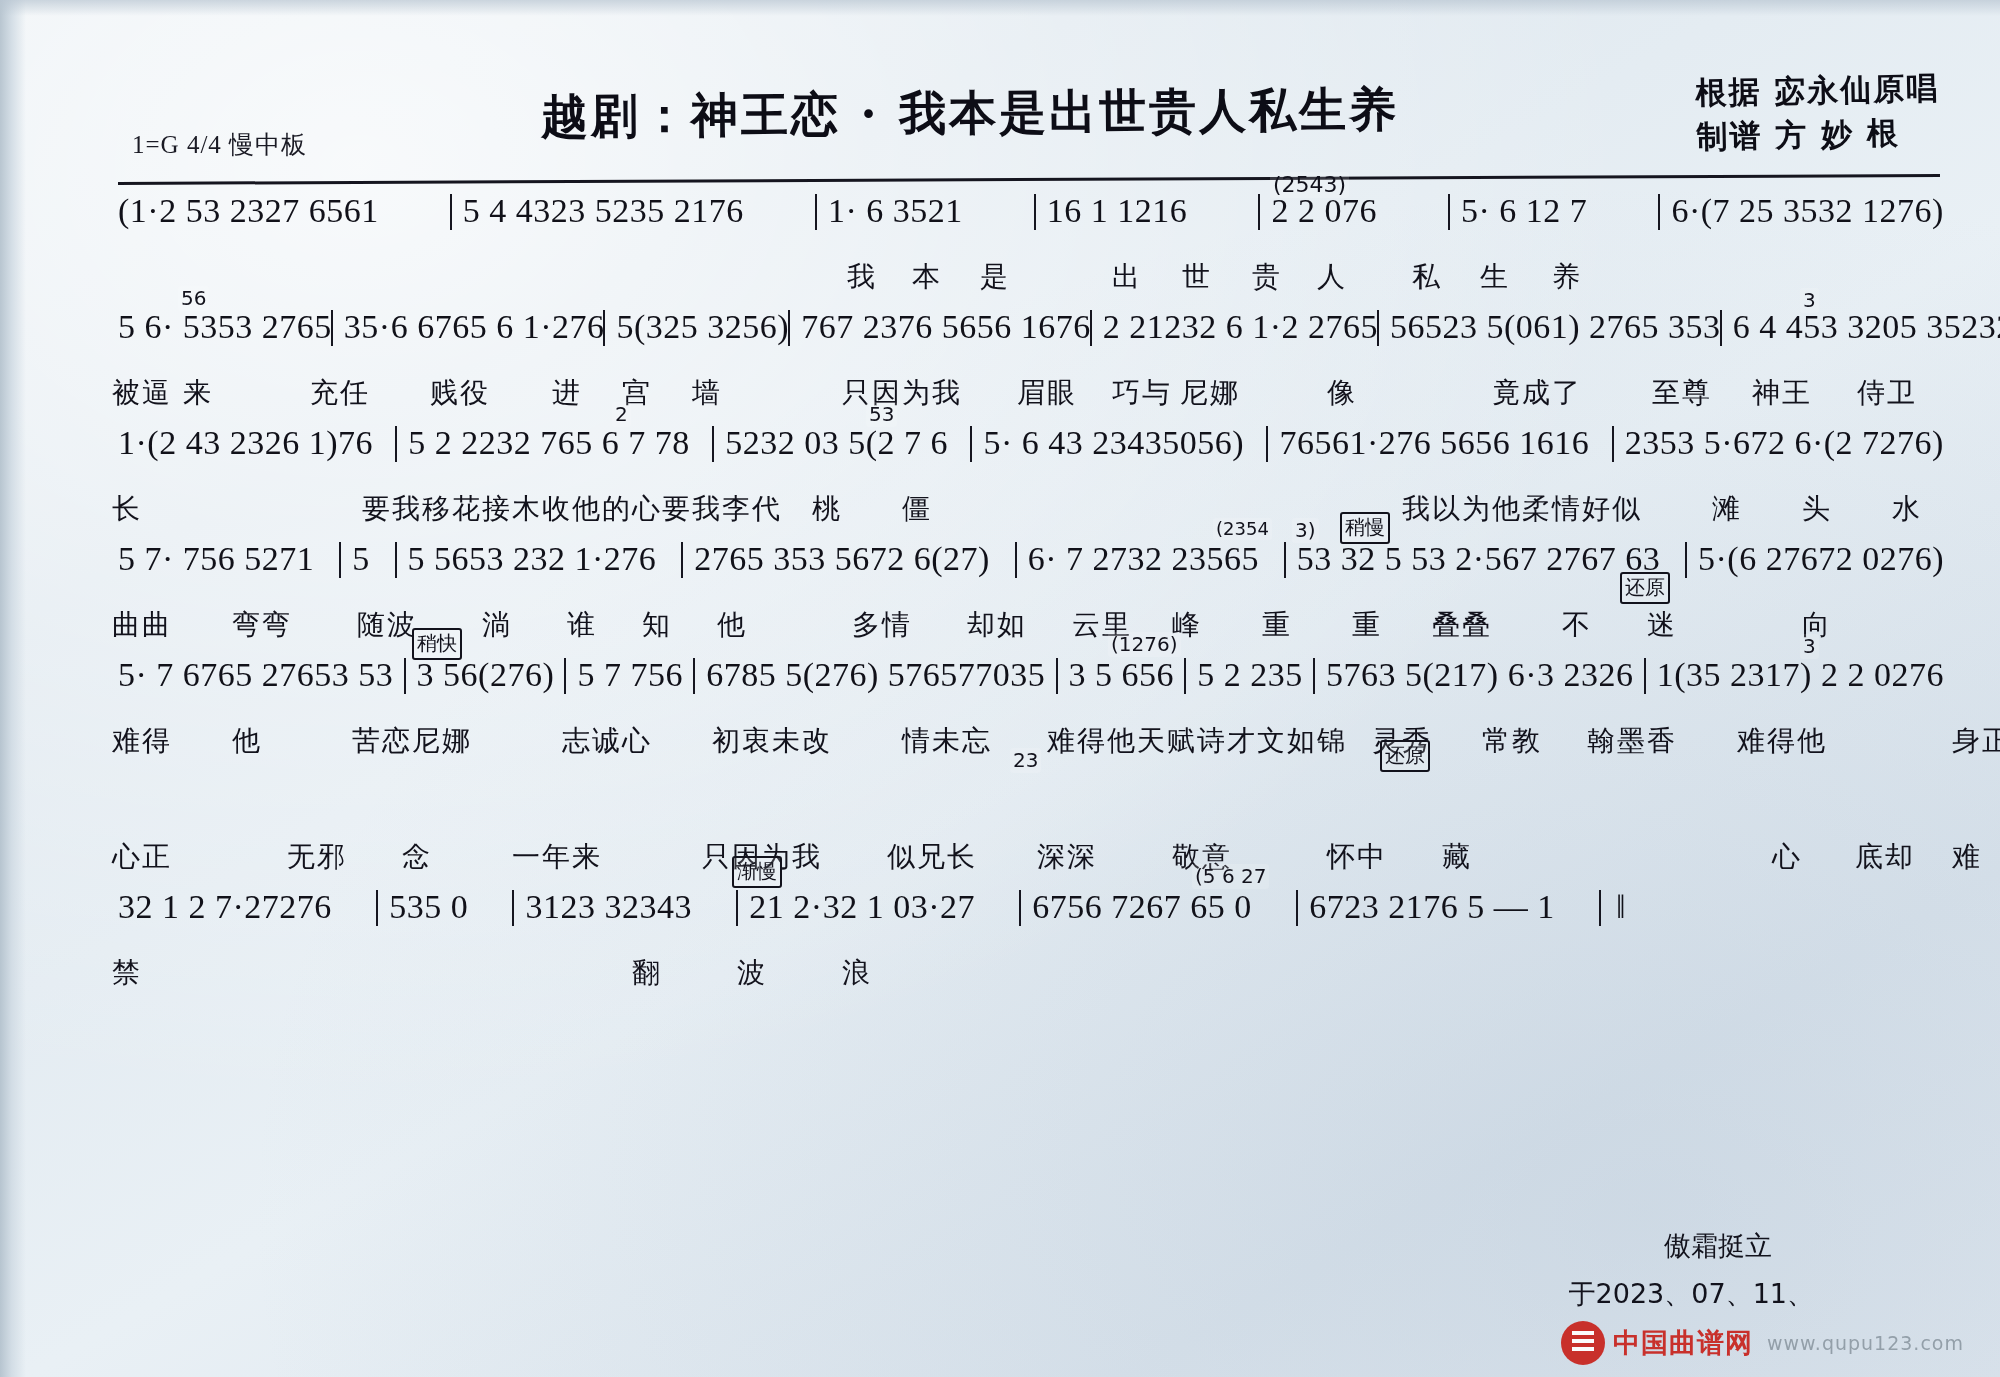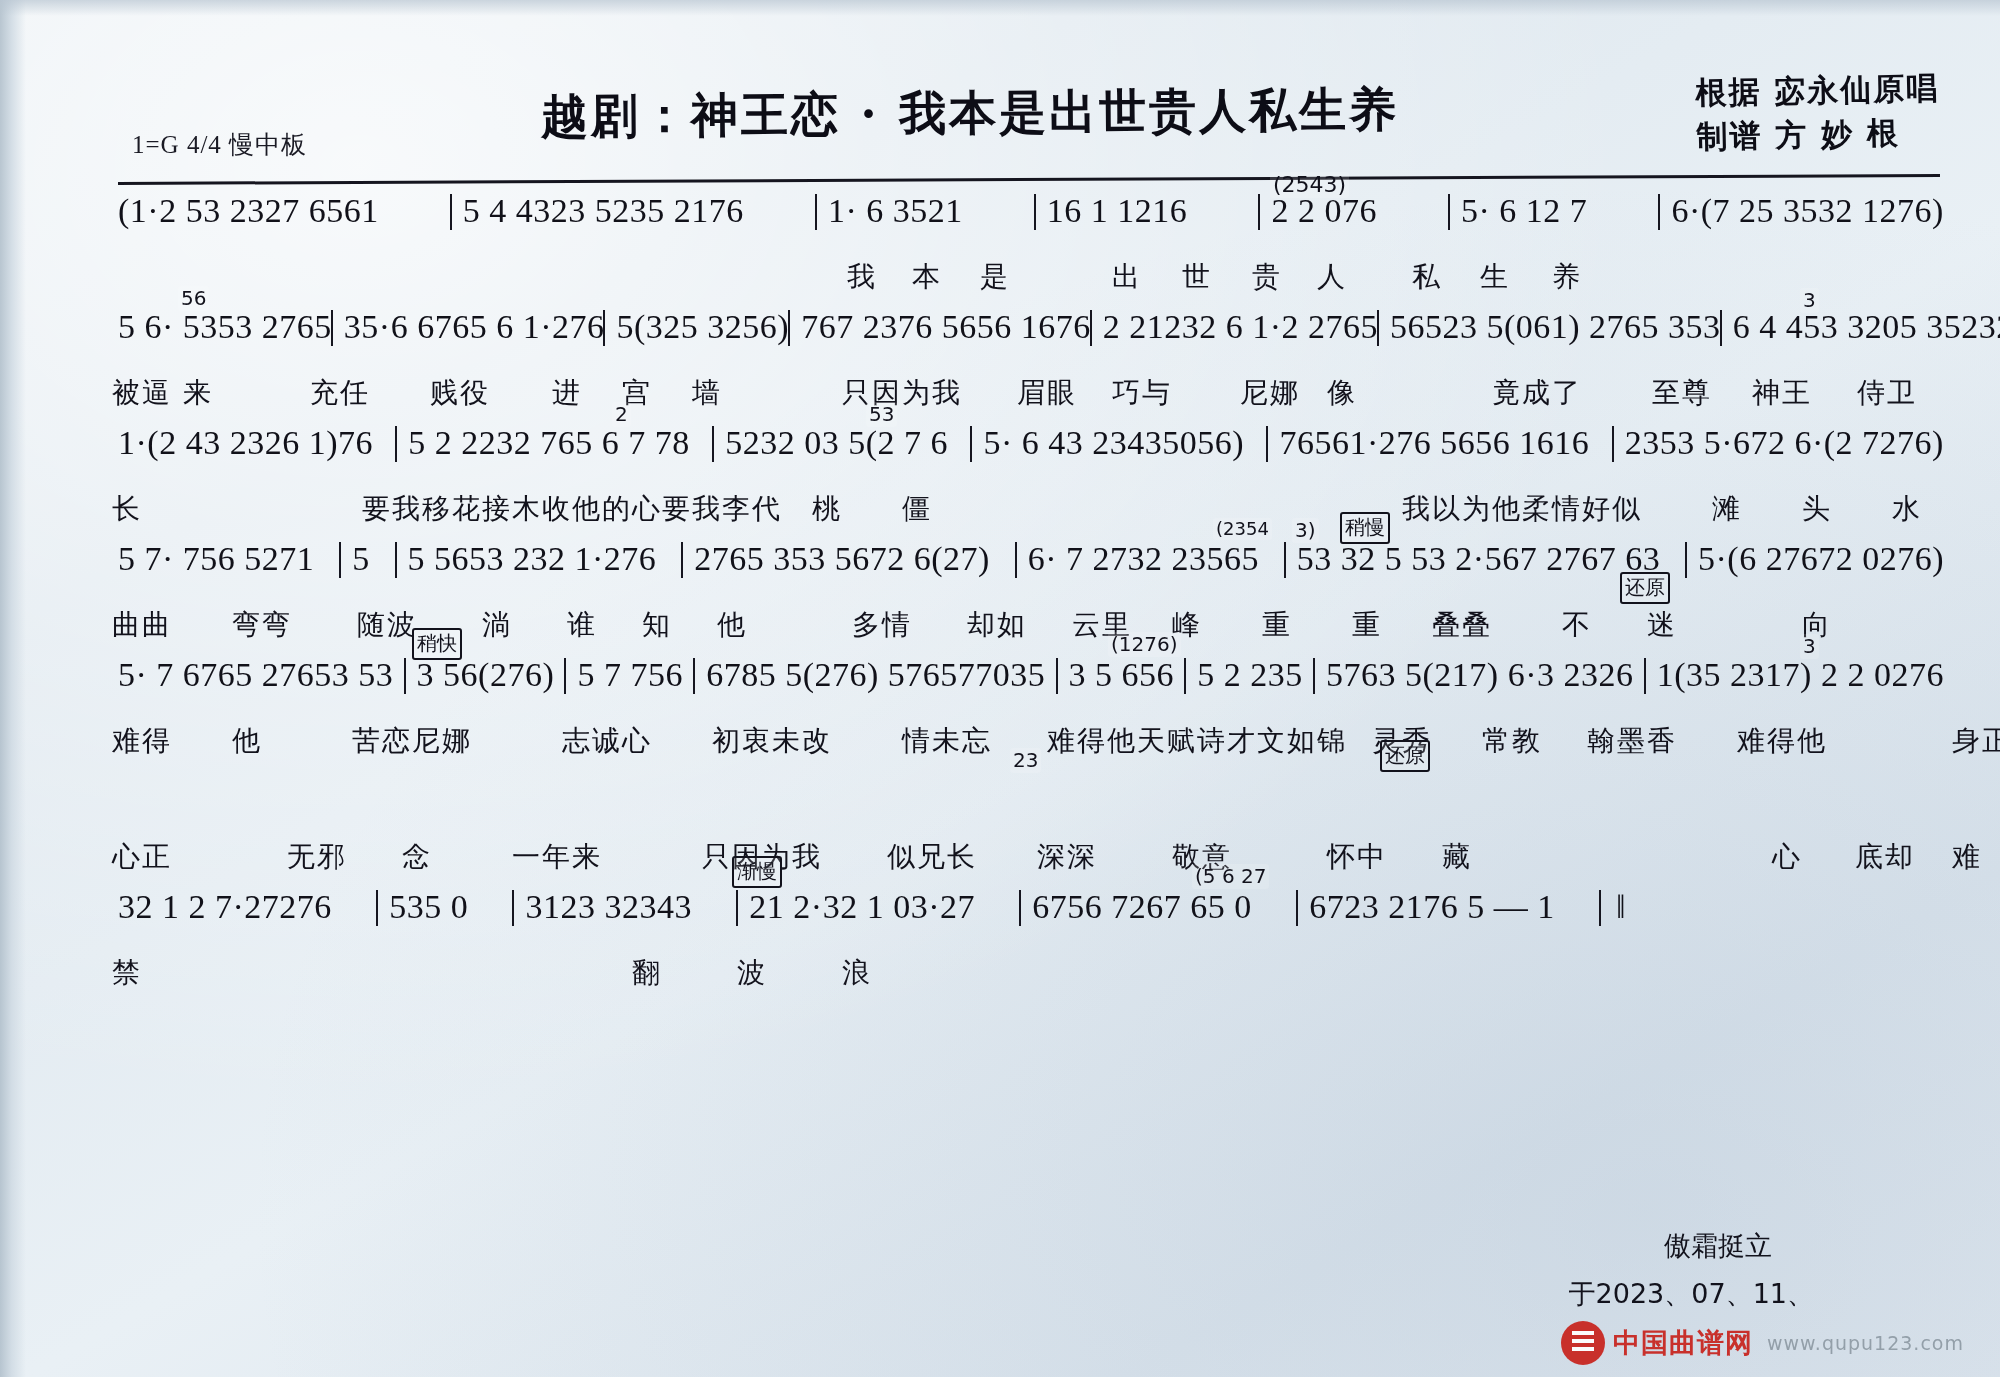--- a/index.html
+++ b/index.html
@@ -269,21 +269,21 @@
       <div class="lyrics">
         <span class="lyr" style="left:0px">被逼 来</span>
         <span class="lyr" style="left:198px">充任</span>
         <span class="lyr" style="left:318px">贱役</span>
         <span class="lyr" style="left:440px">进</span>
         <span class="lyr" style="left:510px">宫</span>
         <span class="lyr" style="left:580px">墙</span>
         <span class="lyr" style="left:730px">只因为我</span>
         <span class="lyr" style="left:905px">眉眼</span>
         <span class="lyr" style="left:1000px">巧与</span>
-        <span class="lyr" style="left:1128px">尼娜</span>
+        <span class="lyr" style="left:1068px">尼娜</span>
         <span class="lyr" style="left:1215px">像</span>
         <span class="lyr" style="left:1380px">竟成了</span>
         <span class="lyr" style="left:1540px">至尊</span>
         <span class="lyr" style="left:1640px">神王</span>
         <span class="lyr" style="left:1745px">侍卫</span>
       </div>
     </div>
 
     <div class="system">
       <div class="notes">

